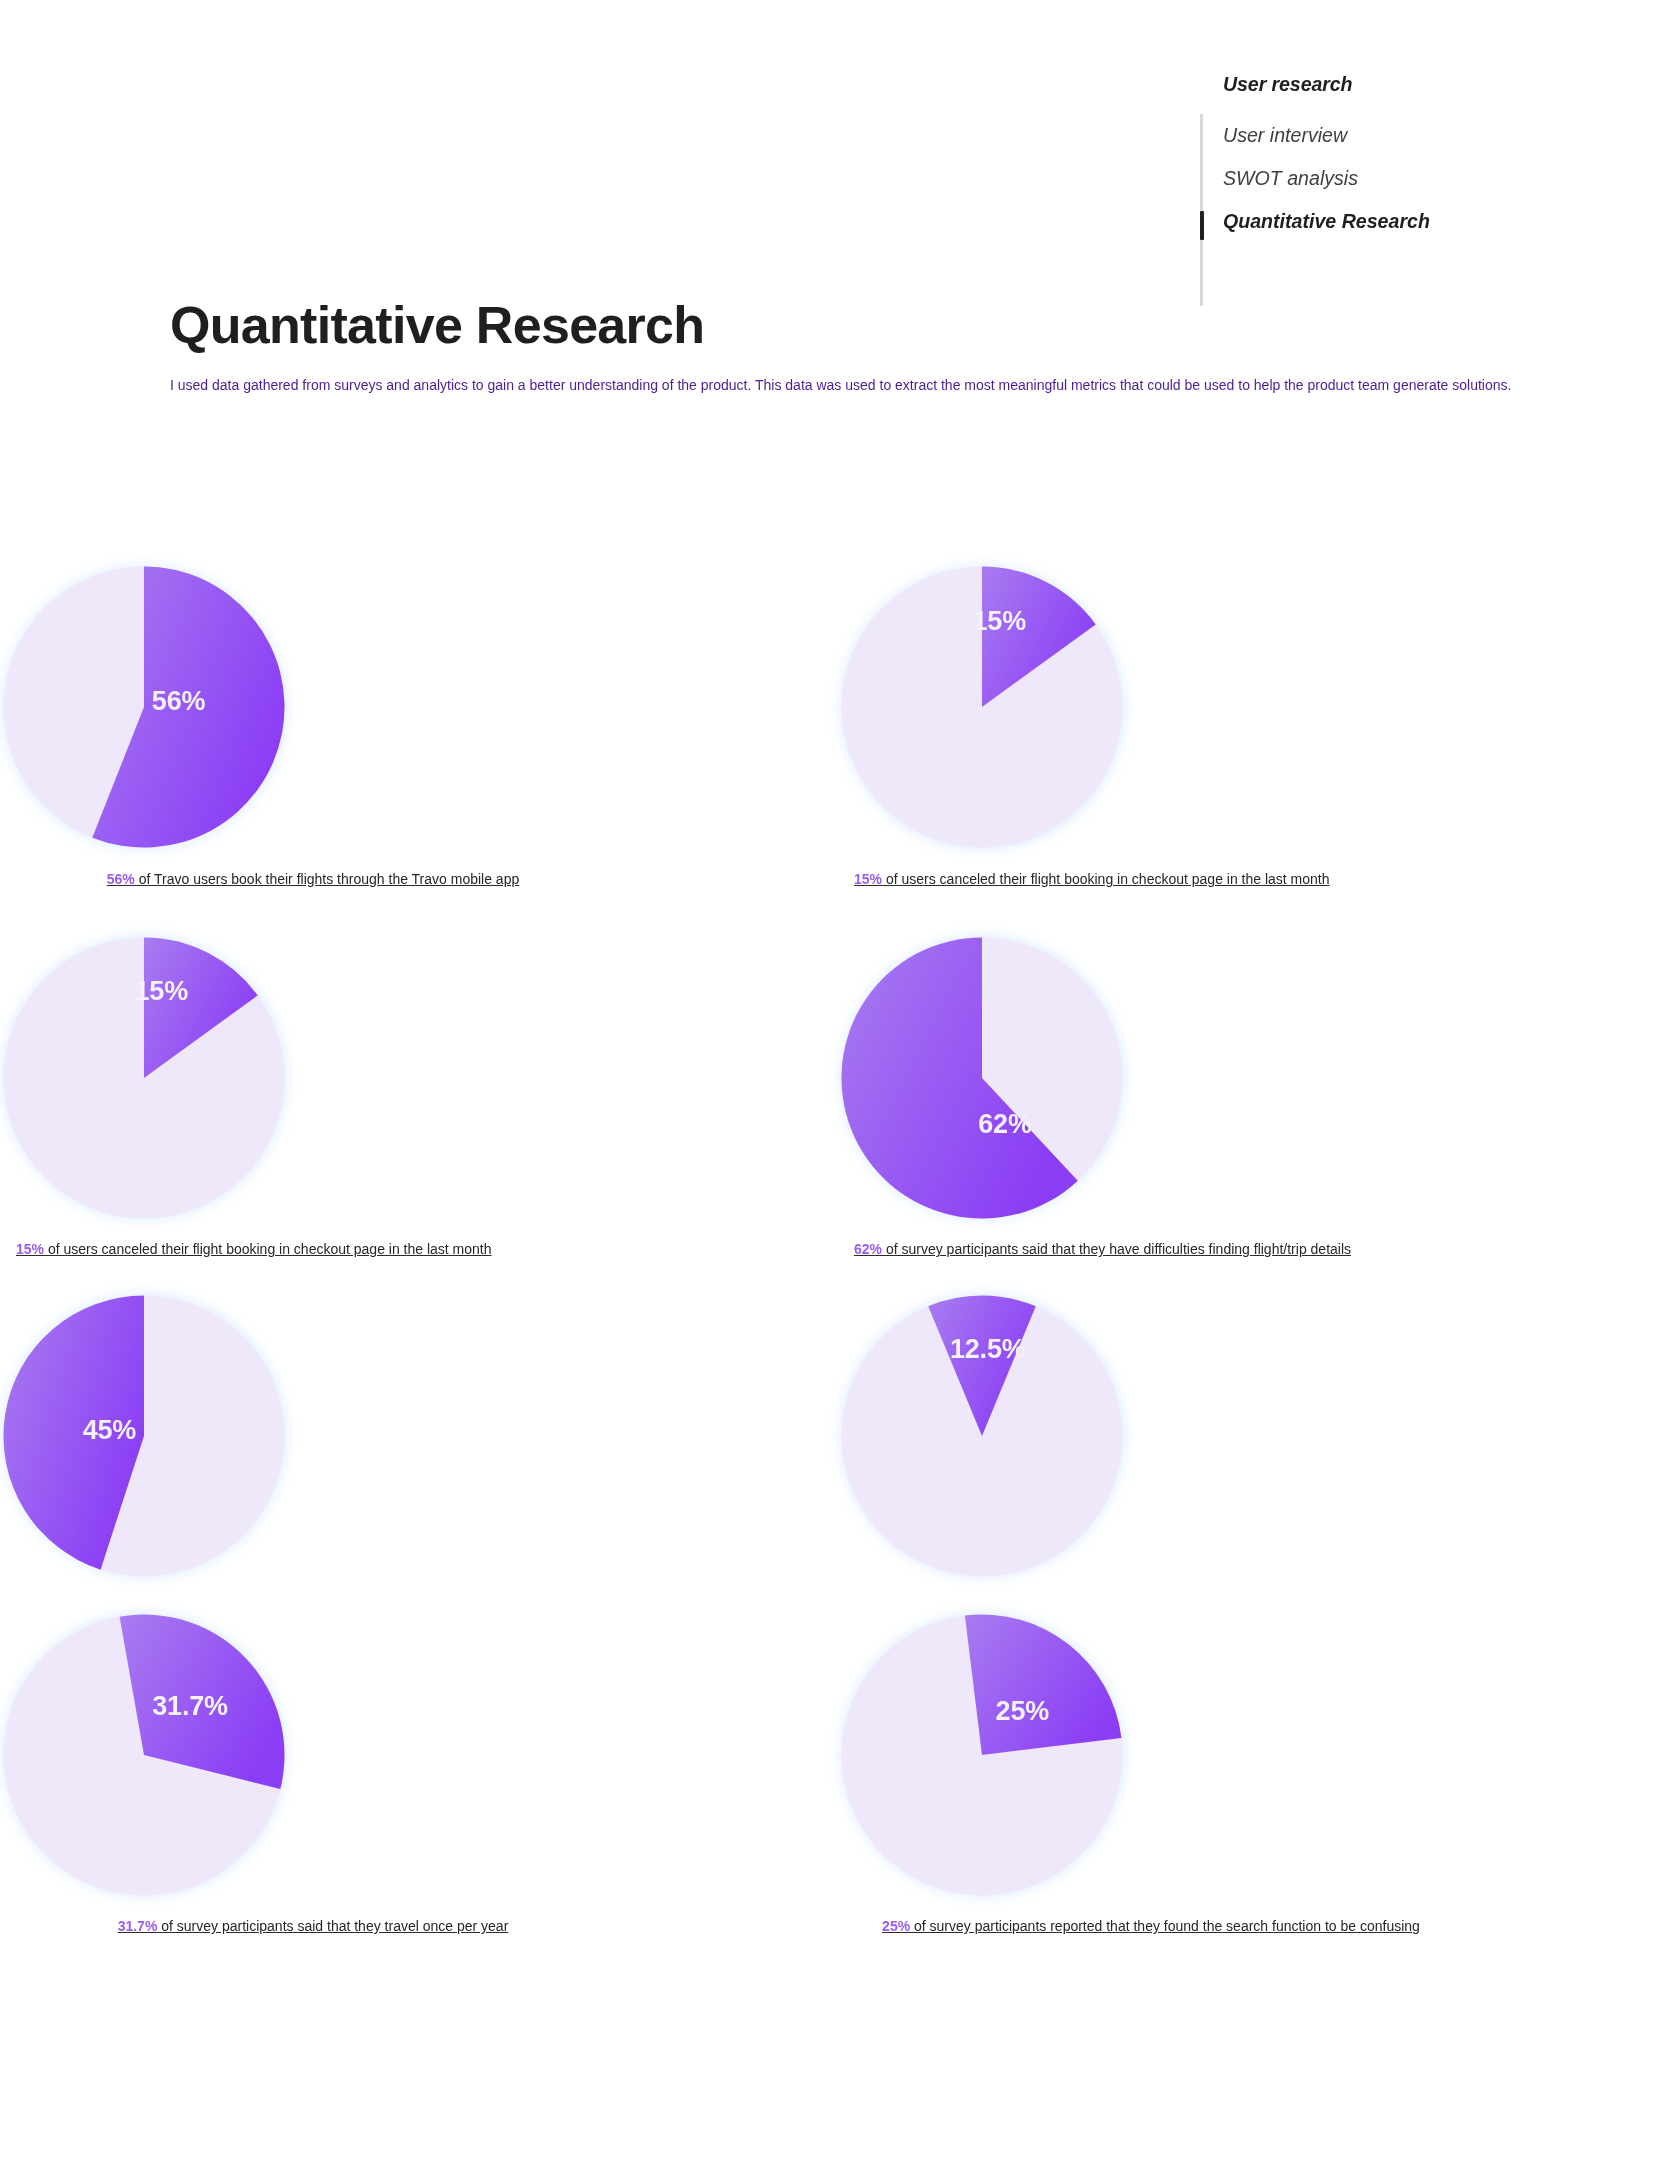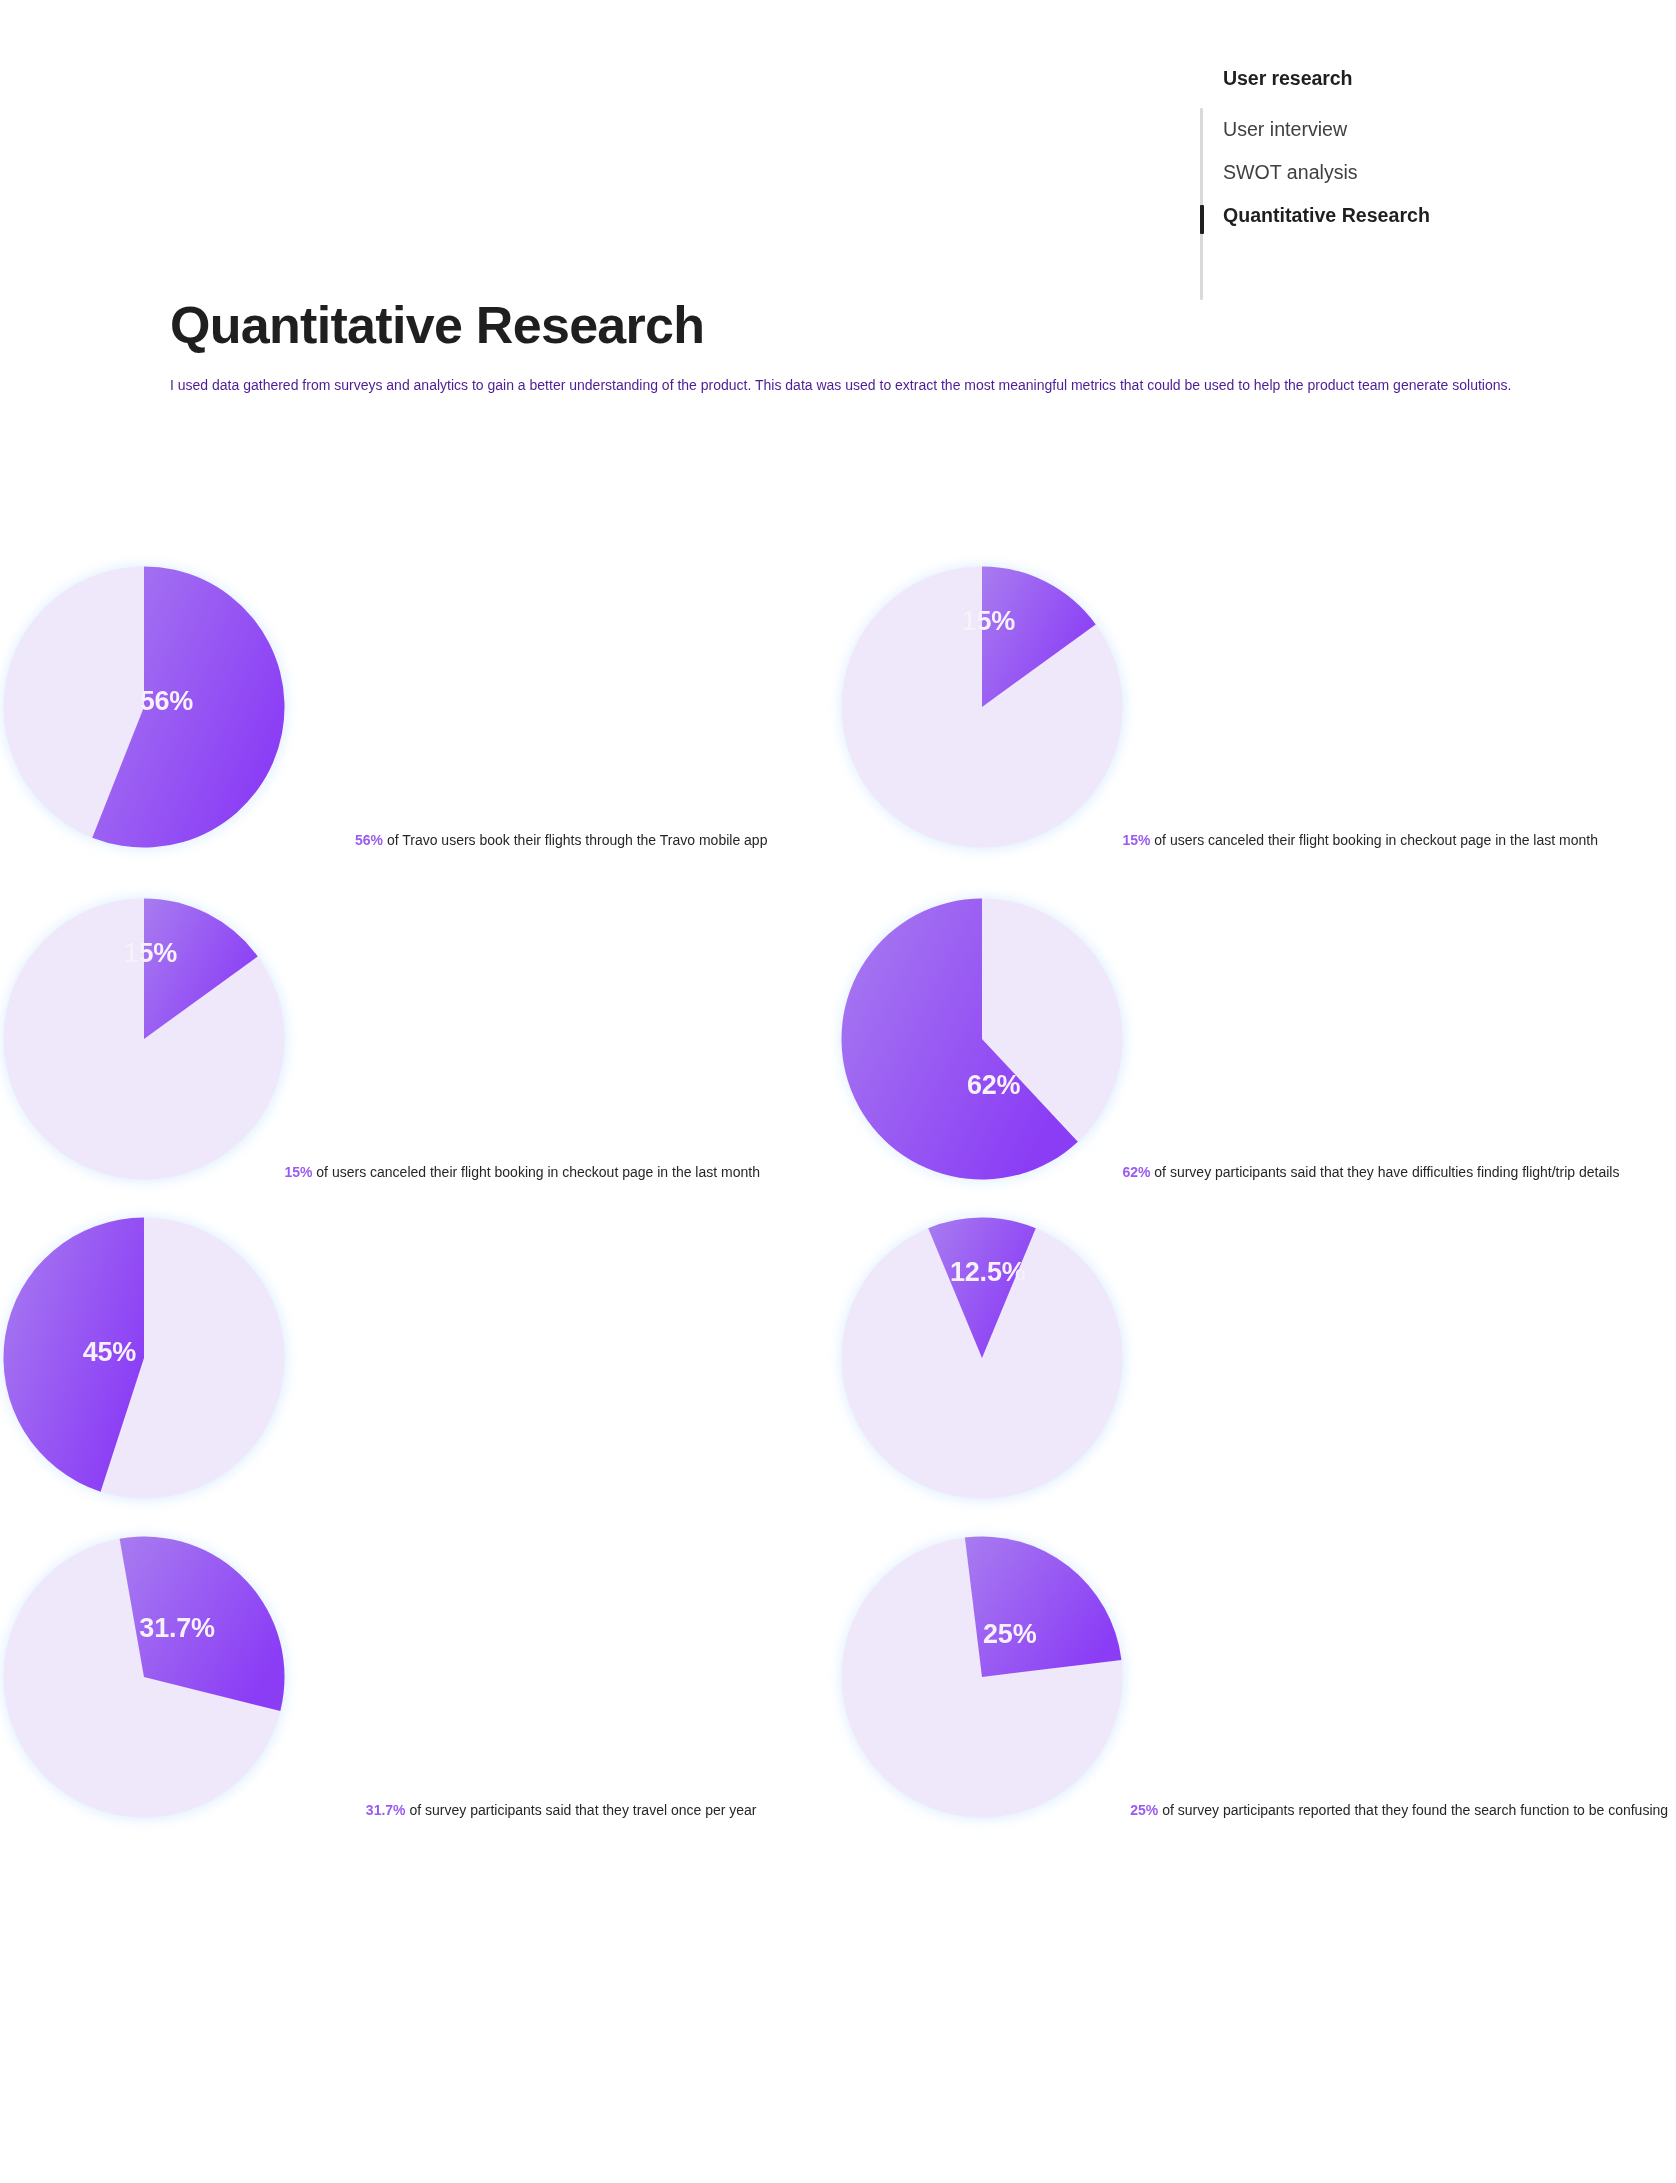--- a/index.html
+++ b/index.html
@@ -20,22 +20,23 @@
     width: 1677px;
     height: 2540px;
     background: #ffffff;
     overflow: hidden;
   }
 
   
   .nav {
     position: absolute;
     left: 1196px;
-    top: 67px;
+    top: 73px;
     width: 349px;
+    font-style: italic;
   }
 
   .nav-heading {
     font-size: 19.6px;
     font-weight: 700;
     letter-spacing: -0.1px;
     color: #1f1f1f;
     margin-left: 27px;
     margin-bottom: 18.3px;
   }
@@ -115,22 +116,23 @@
   }
 
   .chart-row {
     display: flex;
     width: 1677px;
   }
 
   .chart-cell {
     width: 838px;
     display: flex;
-    flex-direction: row;
-    align-items: flex-end;
+    flex-direction: column;
+    align-items: flex-start;
+    text-decoration: underline;
   }
 
   .pie-wrap {
     position: relative;
     width: 288px;
     height: 288px;
   }
 
   .pie-glow {
     position: absolute;

